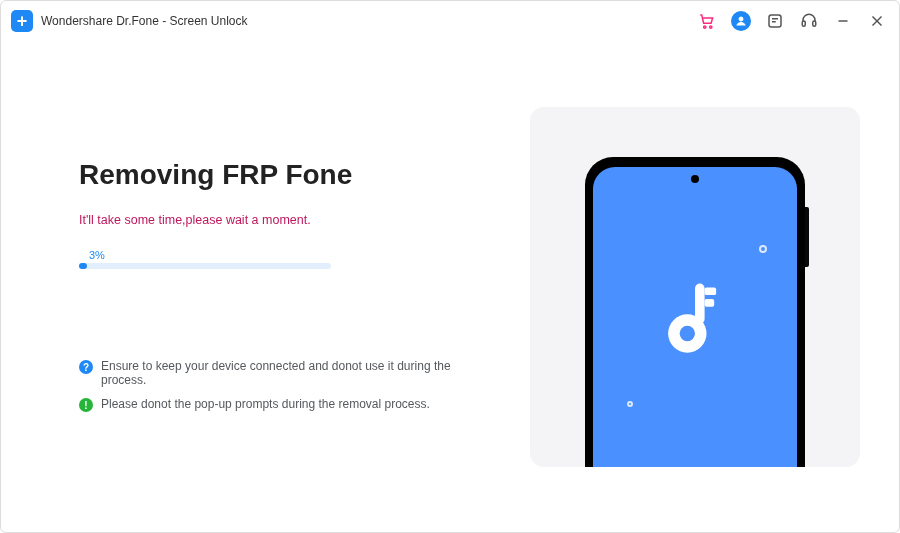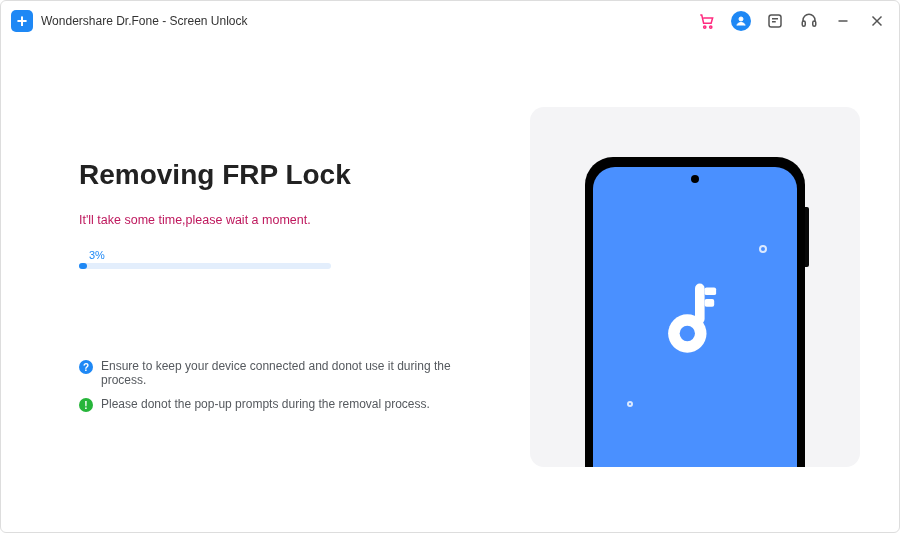--- a/index.html
+++ b/index.html
@@ -240,21 +240,21 @@
             <line x1="6" y1="6" x2="18" y2="18"></line>
             <line x1="18" y1="6" x2="6" y2="18"></line>
           </svg>
       </div>
     </div>
   </div>
 
   <div class="content">
 
     <div class="left-pane">
-      <h1 class="page-title">Removing FRP Lock</h1>
+      <h1 class="page-title">Removing FRP Fone</h1>
       <div class="subtitle">It'll take some time,please wait a moment.</div>
 
       <div class="progress-wrap">
         <div class="progress-label">3%</div>
         <div class="progress-track">
           <div class="progress-fill" style="width: 3%;"></div>
         </div>
       </div>
 
       <div class="tips">

